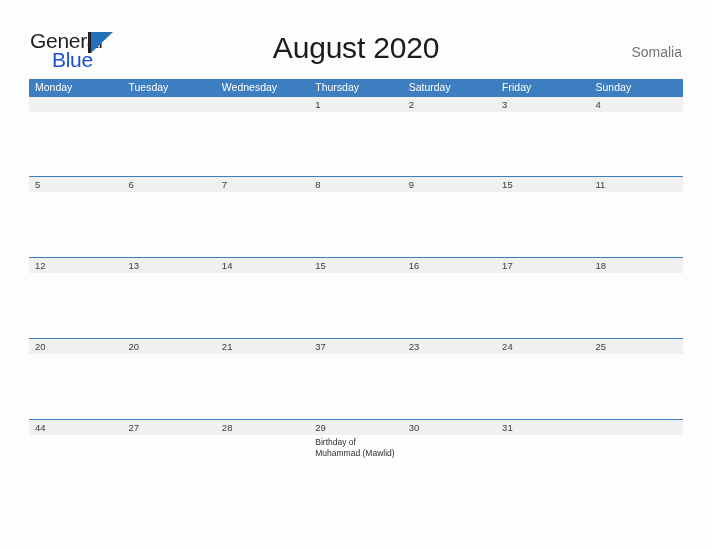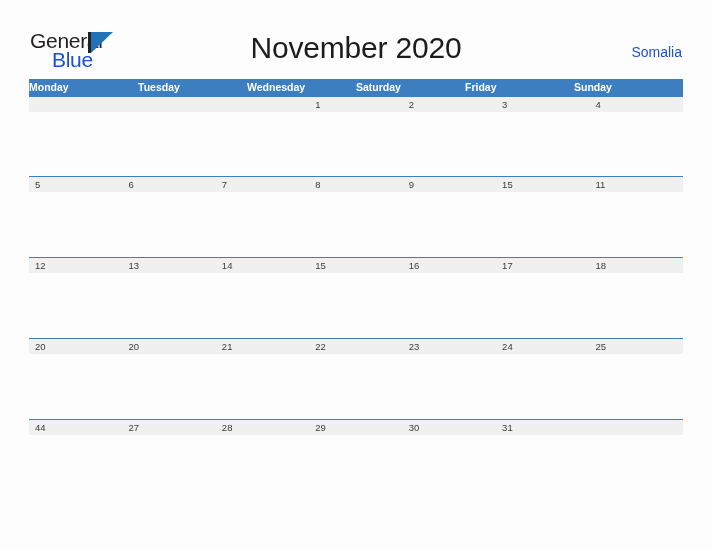--- a/index.html
+++ b/index.html
@@ -70,44 +70,44 @@
     font-size: 30px;
     font-weight: normal;
     color: #1c1c1c;
     letter-spacing: -0.2px;
   }
   .region {
     position: absolute;
     right: 30px;
     top: 44px;
     font-size: 14px;
-    color: #1d4ed8;
+    color: #737373;
   }
 
   
   .calendar {
     position: absolute;
     left: 29px;
     top: 79px;
     width: 654px;
   }
   .weekday-row {
     display: flex;
     width: 654px;
     height: 17px;
     background: #3c7ebf;
   }
   .weekday {
     flex: 1 1 0;
     font-size: 10.5px;
     color: #ffffff;
     line-height: 17px;
+    padding-left: 6px;
     overflow: hidden;
     white-space: nowrap;
-    font-weight: bold;
   }
 
   .week {
     width: 654px;
     position: relative;
   }
   .week-topline {
     width: 654px;
     height: 1px;
     background: #3c7ebf;
@@ -153,31 +153,32 @@
 
   <div class="header">
 
     <div class="logo">
       <span class="logo-general">General</span>
       <span class="logo-bar"></span>
       <span class="logo-tri"></span>
       <span class="logo-blue">Blue</span>
     </div>
 
-    <div class="month-title">November 2020</div>
+    <div class="month-title">August 2020</div>
 
     <div class="region">Somalia</div>
   </div>
 
   <div class="calendar">
 
     <div class="weekday-row">
       <div class="weekday">Monday</div>
       <div class="weekday">Tuesday</div>
       <div class="weekday">Wednesday</div>
+      <div class="weekday">Thursday</div>
       <div class="weekday">Saturday</div>
       <div class="weekday">Friday</div>
       <div class="weekday">Sunday</div>
     </div>
 
     <div class="week week-1">
       <div class="week-topline"></div>
       <div class="date-band">
         <div class="date-cell"></div>
         <div class="date-cell"></div>
@@ -241,21 +242,21 @@
         <div class="event-cell"></div>
       </div>
     </div>
 
     <div class="week week-4">
       <div class="week-topline"></div>
       <div class="date-band">
         <div class="date-cell">20</div>
         <div class="date-cell">20</div>
         <div class="date-cell">21</div>
-        <div class="date-cell">22</div>
+        <div class="date-cell">37</div>
         <div class="date-cell">23</div>
         <div class="date-cell">24</div>
         <div class="date-cell">25</div>
       </div>
       <div class="event-band">
         <div class="event-cell"></div>
         <div class="event-cell"></div>
         <div class="event-cell"></div>
         <div class="event-cell"></div>
         <div class="event-cell"></div>
@@ -268,16 +269,25 @@
       <div class="week-topline"></div>
       <div class="date-band">
         <div class="date-cell">44</div>
         <div class="date-cell">27</div>
         <div class="date-cell">28</div>
         <div class="date-cell">29</div>
         <div class="date-cell">30</div>
         <div class="date-cell">31</div>
         <div class="date-cell"></div>
       </div>
+      <div class="event-band">
+        <div class="event-cell"></div>
+        <div class="event-cell"></div>
+        <div class="event-cell"></div>
+        <div class="event-cell">Birthday of Muhammad (Mawlid)</div>
+        <div class="event-cell"></div>
+        <div class="event-cell"></div>
+        <div class="event-cell"></div>
+      </div>
     </div>
 
   </div>
 </div>
 
 </body></html>

